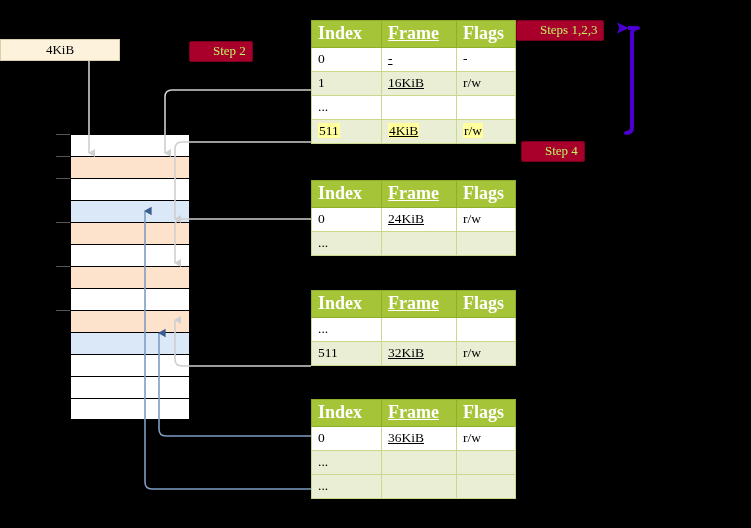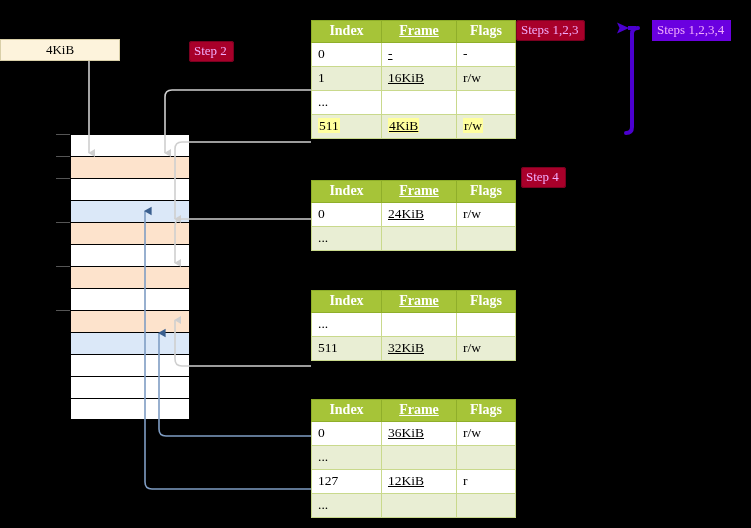--- a/index.html
+++ b/index.html
@@ -1,22 +1,22 @@
 <!DOCTYPE html>
 <html><head>
 <meta charset="utf-8">
 <style>
   html,body{margin:0;padding:0;background:#000;}
   body{width:751px;height:528px;position:relative;overflow:hidden;
        font-family:"Liberation Serif", serif;}
   .stage{position:absolute;left:0;top:0;width:751px;height:528px;}
 
   
-  .badge{position:absolute;color:#f0abfc;font-size:13px;line-height:14px;
-         padding:3px 7px 4px 5px;white-space:nowrap;font-family:"Liberation Serif",serif;}
+  .badge{position:absolute;color:#bef264;font-size:13px;line-height:14px;
+         padding:3px 7px 4px 24px;white-space:nowrap;font-family:"Liberation Serif",serif;}
   .badge.red{background:#a8002a;border-radius:3px;
              box-shadow:0 0 0 1px #7a0020 inset;}
   .badge.violet{background:#6A00E0;}
 
   
   #kib-box{position:absolute;left:0;top:39px;width:120px;height:22px;
            background:#fdf3dc;border:1px solid #d9cfa8;
            display:flex;align-items:center;justify-content:center;
            font-size:13px;color:#000;box-sizing:border-box;}
 
@@ -26,22 +26,22 @@
         border-top:1.5px solid #000;border-left:1.5px solid #000;
         border-right:1.5px solid #000;box-sizing:border-box;background:#fff;}
   .mrow.last{border-bottom:1.5px solid #000;}
   .mrow.orange{background:#fde3cc;}
   .mrow.blue{background:#dbe8f8;}
   .tick{position:absolute;width:14px;height:0;border-top:1.5px solid #555;}
 
   
   .ptable{position:absolute;border-collapse:collapse;border:1px solid #8fae2a;
           background:#fff;font-size:13.5px;}
-  .ptable th{background:#a6c438;color:#fff;font-weight:bold;text-align:center;
-             padding:2px 6px 3px 6px;border:1px solid #8fae2a;font-size:14px;}
+  .ptable th{background:#a6c438;color:#fff;font-weight:bold;text-align:left;
+             padding:2px 6px 3px 6px;border:1px solid #8fae2a;font-size:18px;}
   .ptable td{padding:2px 6px 3px 6px;border:1px solid #c9d98c;color:#000;
              height:18px;vertical-align:middle;}
   .ptable tr.alt td{background:#e9eed4;}
   .ptable tr.white td{background:#ffffff;}
   .hl{background:#ffff9e;padding:0 1px;}
   .c-index{width:57px;}
   .c-frame{width:62px;text-decoration:underline;}
   .c-flags{width:46px;}
 
   
@@ -58,25 +58,22 @@
   </div>
 
   <div class="badge red" style="left:189px;top:41px;">
     <span>Step 2</span>
   </div>
 
   <div class="badge red" style="left:516px;top:20px;">
     <span>Steps 1,2,3</span>
   </div>
 
-  <div class="badge violet" style="left:652px;top:20px;">
-    <span>Steps 1,2,3,4</span>
-  </div>
-
-  <div class="badge red" style="left:521px;top:167px;">
+
+  <div class="badge red" style="left:521px;top:141px;">
     <span>Step 4</span>
   </div>
 
   <div id="memcol">
       <div class="mrow" style="top: 0px;"></div>
       <div class="tick" style="left: -14px; top: 0px;"></div>
       <div class="mrow orange" style="top: 22px;"></div>
       <div class="tick" style="left: -14px; top: 22px;"></div>
       <div class="mrow" style="top: 44px;"></div>
       <div class="tick" style="left: -14px; top: 44px;"></div>
@@ -206,25 +203,20 @@
         <tr class="white">
           <td class="c-index">0</td>
           <td class="c-frame">36KiB</td>
           <td class="c-flags">r/w</td>
         </tr>
         <tr class="alt">
           <td class="c-index">...</td>
           <td class="c-frame"></td>
           <td class="c-flags"></td>
         </tr>
-        <tr class="white">
-          <td class="c-index">127</td>
-          <td class="c-frame">12KiB</td>
-          <td class="c-flags">r</td>
-        </tr>
         <tr class="alt">
           <td class="c-index">...</td>
           <td class="c-frame"></td>
           <td class="c-flags"></td>
         </tr>
       </tbody>
     </table>
 
 </div>
 

